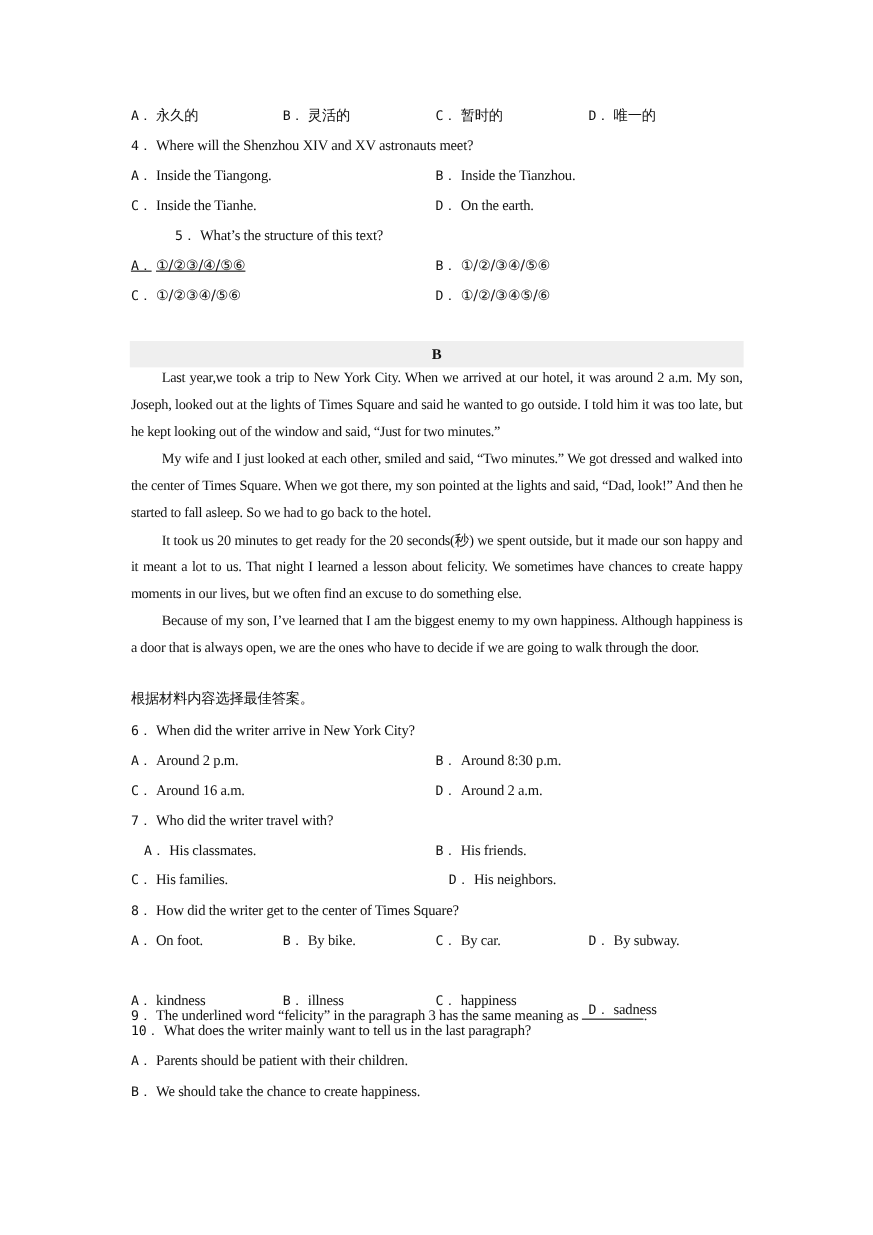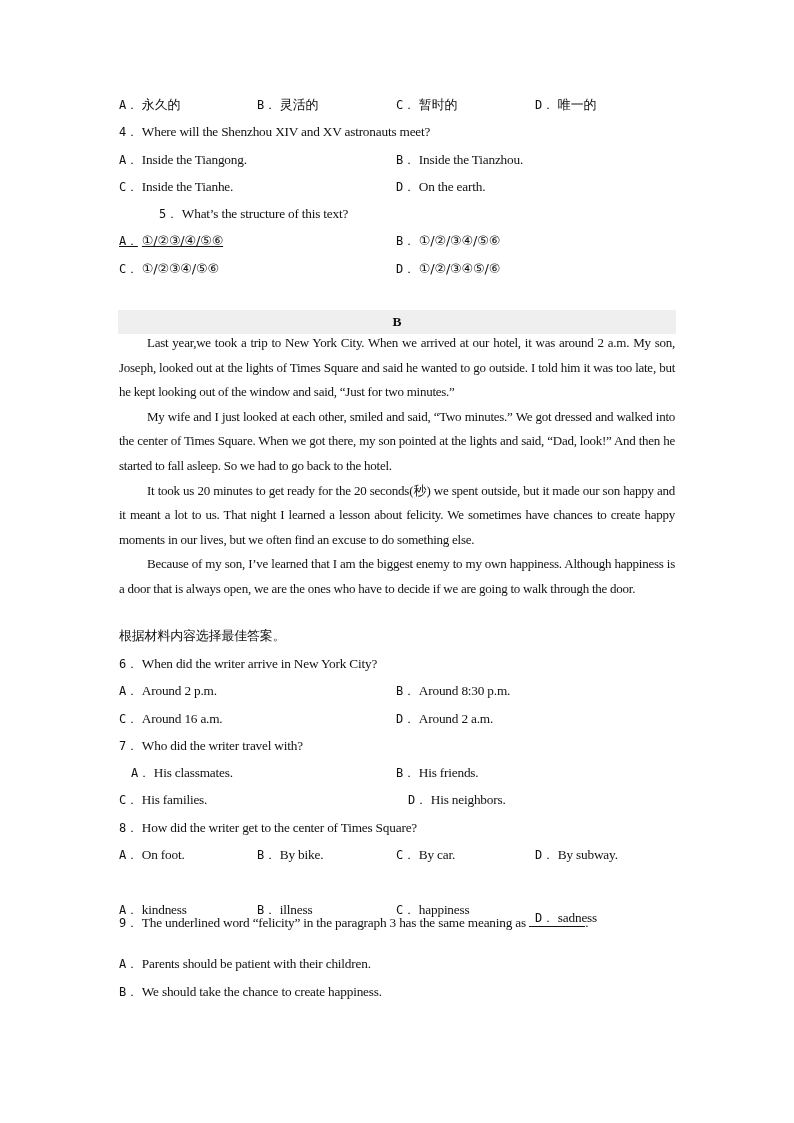--- a/index.html
+++ b/index.html
@@ -84,16 +84,17 @@
   <div class="opt" style="left:257px; top:846px;"><span class="lbl">B．</span><span>By bike.</span></div>
   <div class="opt" style="left:396px; top:846px;"><span class="lbl">C．</span><span>By car.</span></div>
   <div class="opt" style="left:535px; top:846px;"><span class="lbl">D．</span><span>By subway.</span></div>
 
   <div class="line" style="top:874px;margin-top:40px;"><span class="lbl">9．</span><span>The underlined word “felicity” in the paragraph 3 has the same meaning as</span> <span class="blank"></span><span>.</span></div>
   <div class="opt" style="left:119px; top:901px;text-align:right;"><span class="lbl">A．</span><span>kindness</span></div>
   <div class="opt" style="left:257px; top:901px;"><span class="lbl">B．</span><span>illness</span></div>
   <div class="opt" style="left:396px; top:901px;"><span class="lbl">C．</span><span>happiness</span></div>
   <div class="opt" style="left:535px; top:909px;"><span class="lbl">D．</span><span>sadness</span></div>
 
+  <div class="line" style="top:928px;"><span class="lbl">10．</span><span>What does the writer mainly want to tell us in the last paragraph?</span></div>
   <div class="opt" style="left:119px; top:955px;"><span class="lbl">A．</span><span>Parents should be patient with their children.</span></div>
   <div class="opt" style="left:119px; top:983px;"><span class="lbl">B．</span><span>We should take the chance to create happiness.</span></div>
 
 </div>
 
 </body></html>

